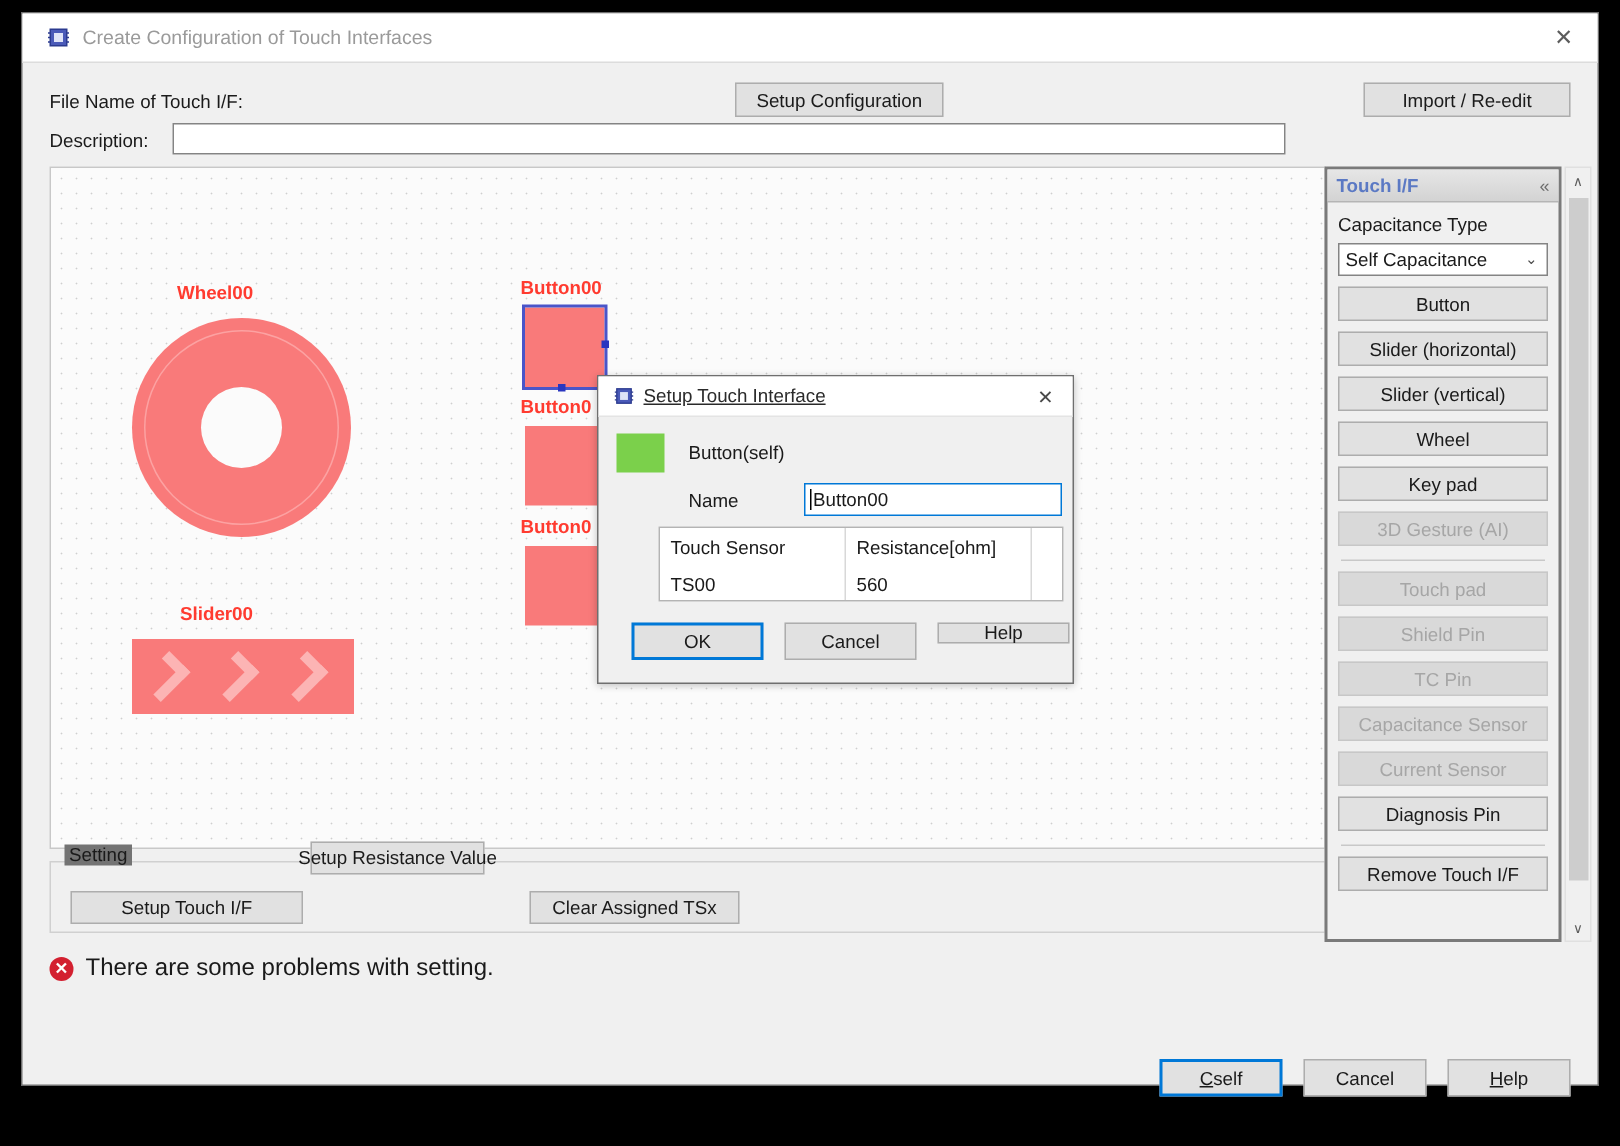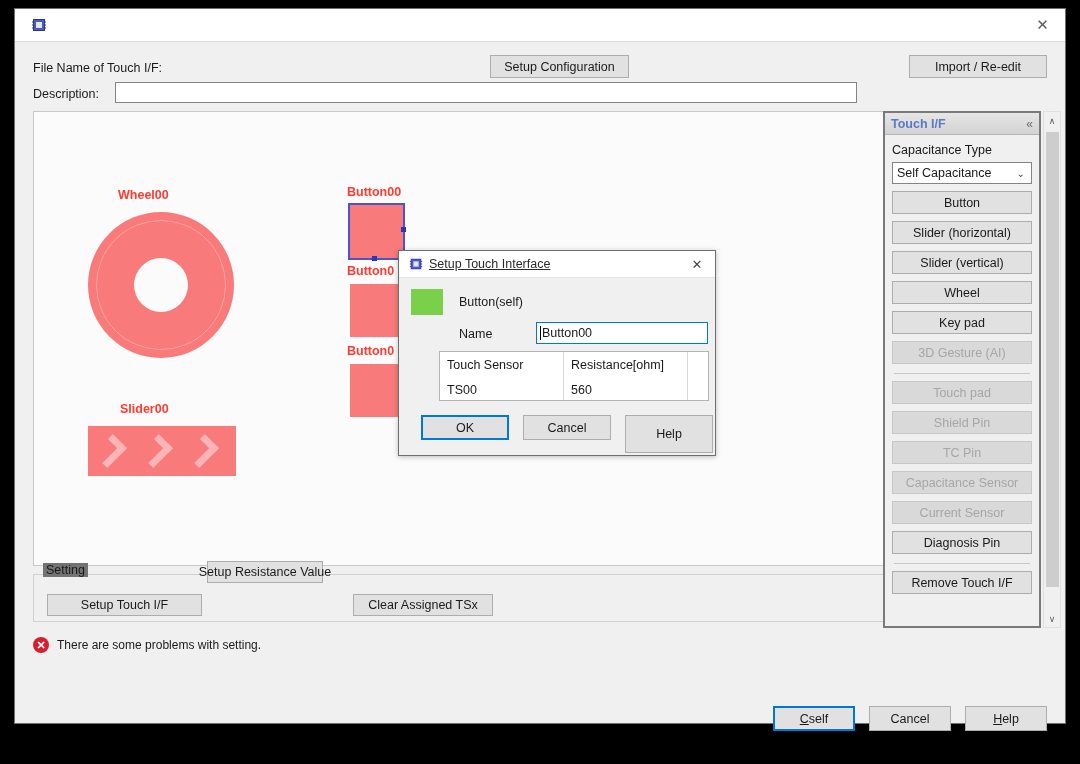--- a/index.html
+++ b/index.html
@@ -187,21 +187,21 @@
   #error-row {
     position:absolute; left:18px; top:628px;
     display:flex; align-items:center; gap:8px;
   }
   #error-icon {
     width:16px; height:16px; border-radius:50%;
     background:#d32030;
     display:flex; align-items:center; justify-content:center;
     color:#fff; font-size:11px; font-weight:bold; line-height:1;
   }
-  #error-text { font-size:12px; }
+  #error-text { font-size:16px; }
 
   
   #rightpanel {
     position:absolute;
     left:868px; top:102px;
     width:158px; height:517px;
     background:#f0f0f0;
     border:2px solid #7a7a7a;
   }
   #panel-header {
@@ -325,21 +325,21 @@
   .tcol-c { flex:1; }
   .tcell {
     height:25px;
     display:flex; align-items:center;
     padding:0 0 0 7px;
     font-size:12.5px;
   }
 
   #dlg-ok     { position:absolute; left:22px;  top:164px; width:88px; height:25px; }
   #dlg-cancel { position:absolute; left:124px; top:164px; width:88px; height:25px; }
-  #dlg-help   { position:absolute; left:226px; top:164px; width:88px; height:38px; }
+  #dlg-help   { position:absolute; left:226px; top:164px; width:88px; height:14px; }
 </style>
 </head>
 <body>
 
 <div id="window">
 
   <div id="titlebar">
     <span id="title-icon">
       <svg width="16" height="16" viewBox="0 0 16 16">
         <rect x="2.5" y="2.5" width="11" height="11" fill="#4a5ab8" stroke="#2b3a8f"></rect>
@@ -347,20 +347,21 @@
         <g stroke="#2b3a8f" stroke-width="1">
           <line x1="1" y1="5" x2="2.5" y2="5"></line>
             <line x1="1" y1="8" x2="2.5" y2="8"></line>
             <line x1="1" y1="11" x2="2.5" y2="11"></line>
           <line x1="13.5" y1="5" x2="15" y2="5"></line>
             <line x1="13.5" y1="8" x2="15" y2="8"></line>
             <line x1="13.5" y1="11" x2="15" y2="11"></line>
         </g>
       </svg>
     </span>
+    <span id="title-text">Create Configuration of Touch Interfaces</span>
     <div id="close-btn">✕</div>
   </div>
 
   <span class="form-row" id="lbl-filename">File Name of Touch I/F:</span>
   <div class="btn" id="btn-setupconfig">Setup Configuration</div>
   <div class="btn" id="btn-import">Import / Re-edit</div>
 
   <span class="form-row" id="lbl-description">Description:</span>
   <input id="inp-description" value="" style="">
 

